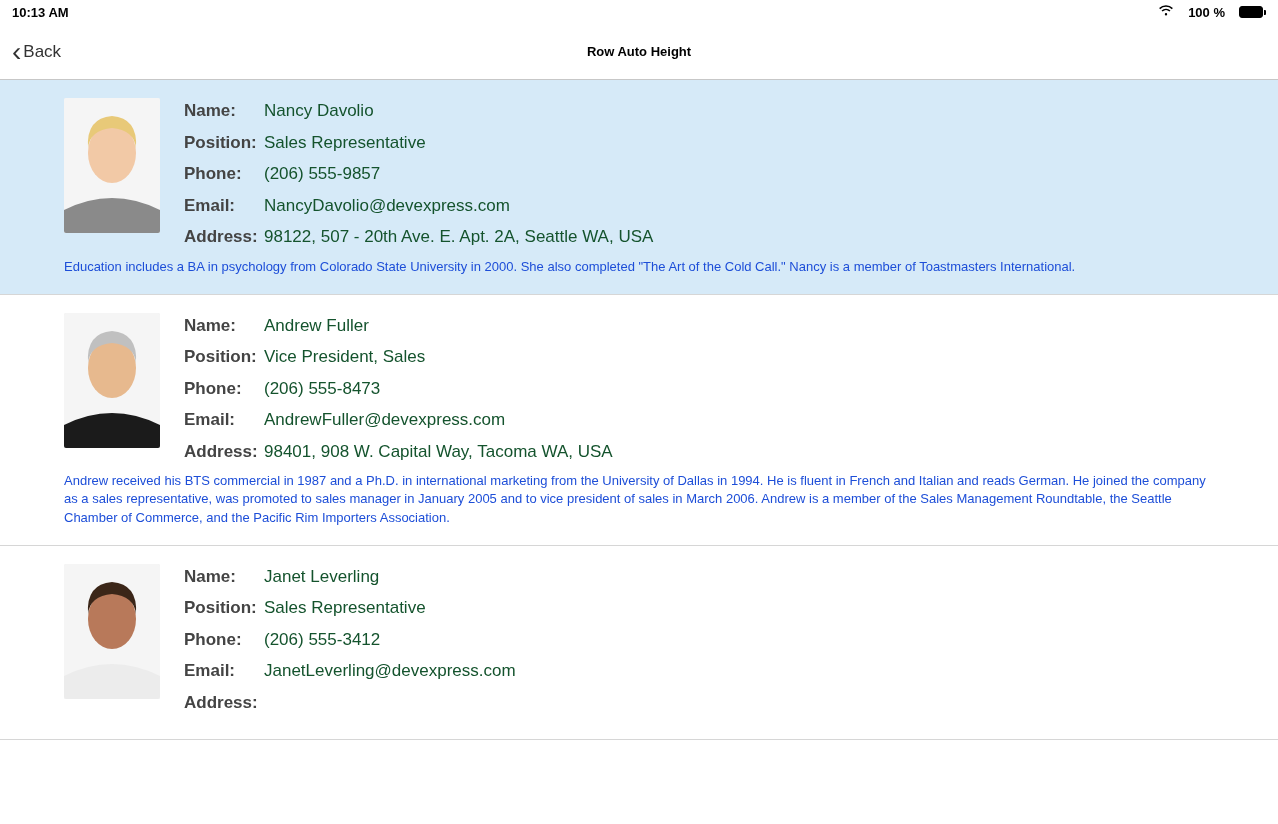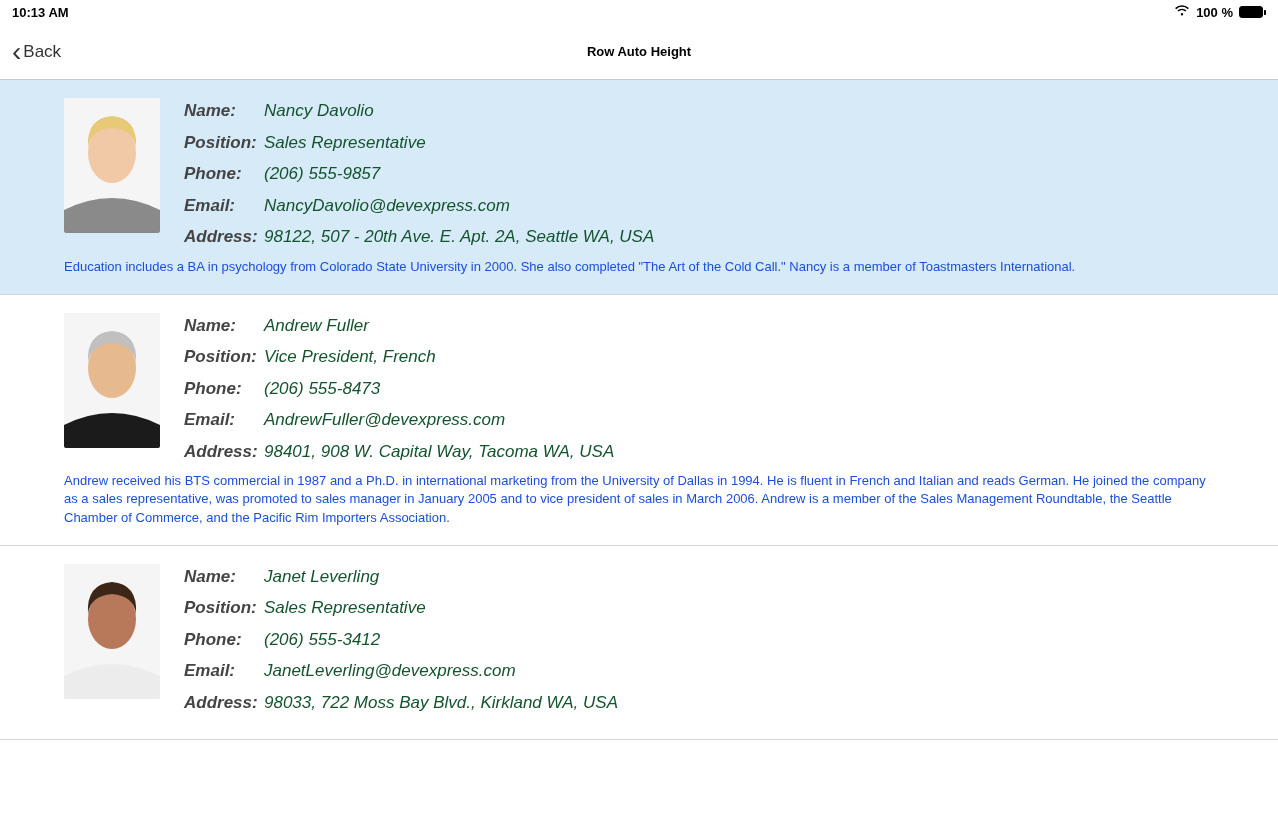--- a/index.html
+++ b/index.html
@@ -17,21 +17,21 @@
       justify-content: space-between;
       align-items: center;
       padding: 12px 12px;
       font-size: 13px;
       font-weight: 600;
       color: #000;
     }
     .status-right {
       display: flex;
       align-items: center;
-      gap: 6px;
+      gap: 14px;
     }
     .wifi-icon { display: inline-block; }
     .battery {
       display: inline-flex;
       align-items: center;
     }
     .battery-body {
       width: 24px;
       height: 12px;
       border: 1.3px solid #000;
@@ -77,21 +77,20 @@
     }
     .list { }
     .row {
       padding: 18px 64px 18px 64px;
       border-bottom: 1px solid #d6d6d6;
     }
     .row.selected { background: #d6eaf8; }
     .row-top {
       display: flex;
       gap: 24px;
-      font-style: italic;
     }
     .avatar {
       width: 96px;
       height: 135px;
       background: #eee;
       flex-shrink: 0;
       border-radius: 2px;
       position: relative;
       overflow: hidden;
     }
@@ -194,21 +193,21 @@
     <path d="M24 50 Q22 20 48 18 Q74 20 72 50 Q70 32 48 30 Q26 32 24 50 Z" fill="#c0c0c0"></path>
   </svg>
         </div>
       <div class="fields">
         <div class="field-row">
             <div class="field-label">Name:</div>
             <div class="field-value">Andrew Fuller</div>
           </div>
         <div class="field-row">
             <div class="field-label">Position:</div>
-            <div class="field-value">Vice President, French</div>
+            <div class="field-value">Vice President, Sales</div>
           </div>
         <div class="field-row">
             <div class="field-label">Phone:</div>
             <div class="field-value">(206) 555-8473</div>
           </div>
         <div class="field-row">
             <div class="field-label">Email:</div>
             <div class="field-value">AndrewFuller@devexpress.com</div>
           </div>
         <div class="field-row">
@@ -241,19 +240,18 @@
         <div class="field-row">
             <div class="field-label">Phone:</div>
             <div class="field-value">(206) 555-3412</div>
           </div>
         <div class="field-row">
             <div class="field-label">Email:</div>
             <div class="field-value">JanetLeverling@devexpress.com</div>
           </div>
         <div class="field-row">
             <div class="field-label">Address:</div>
-            <div class="field-value">98033, 722 Moss Bay Blvd., Kirkland WA, USA</div>
           </div>
       </div>
     </div>
 
   </div>
   </div>
 
 </body></html>

